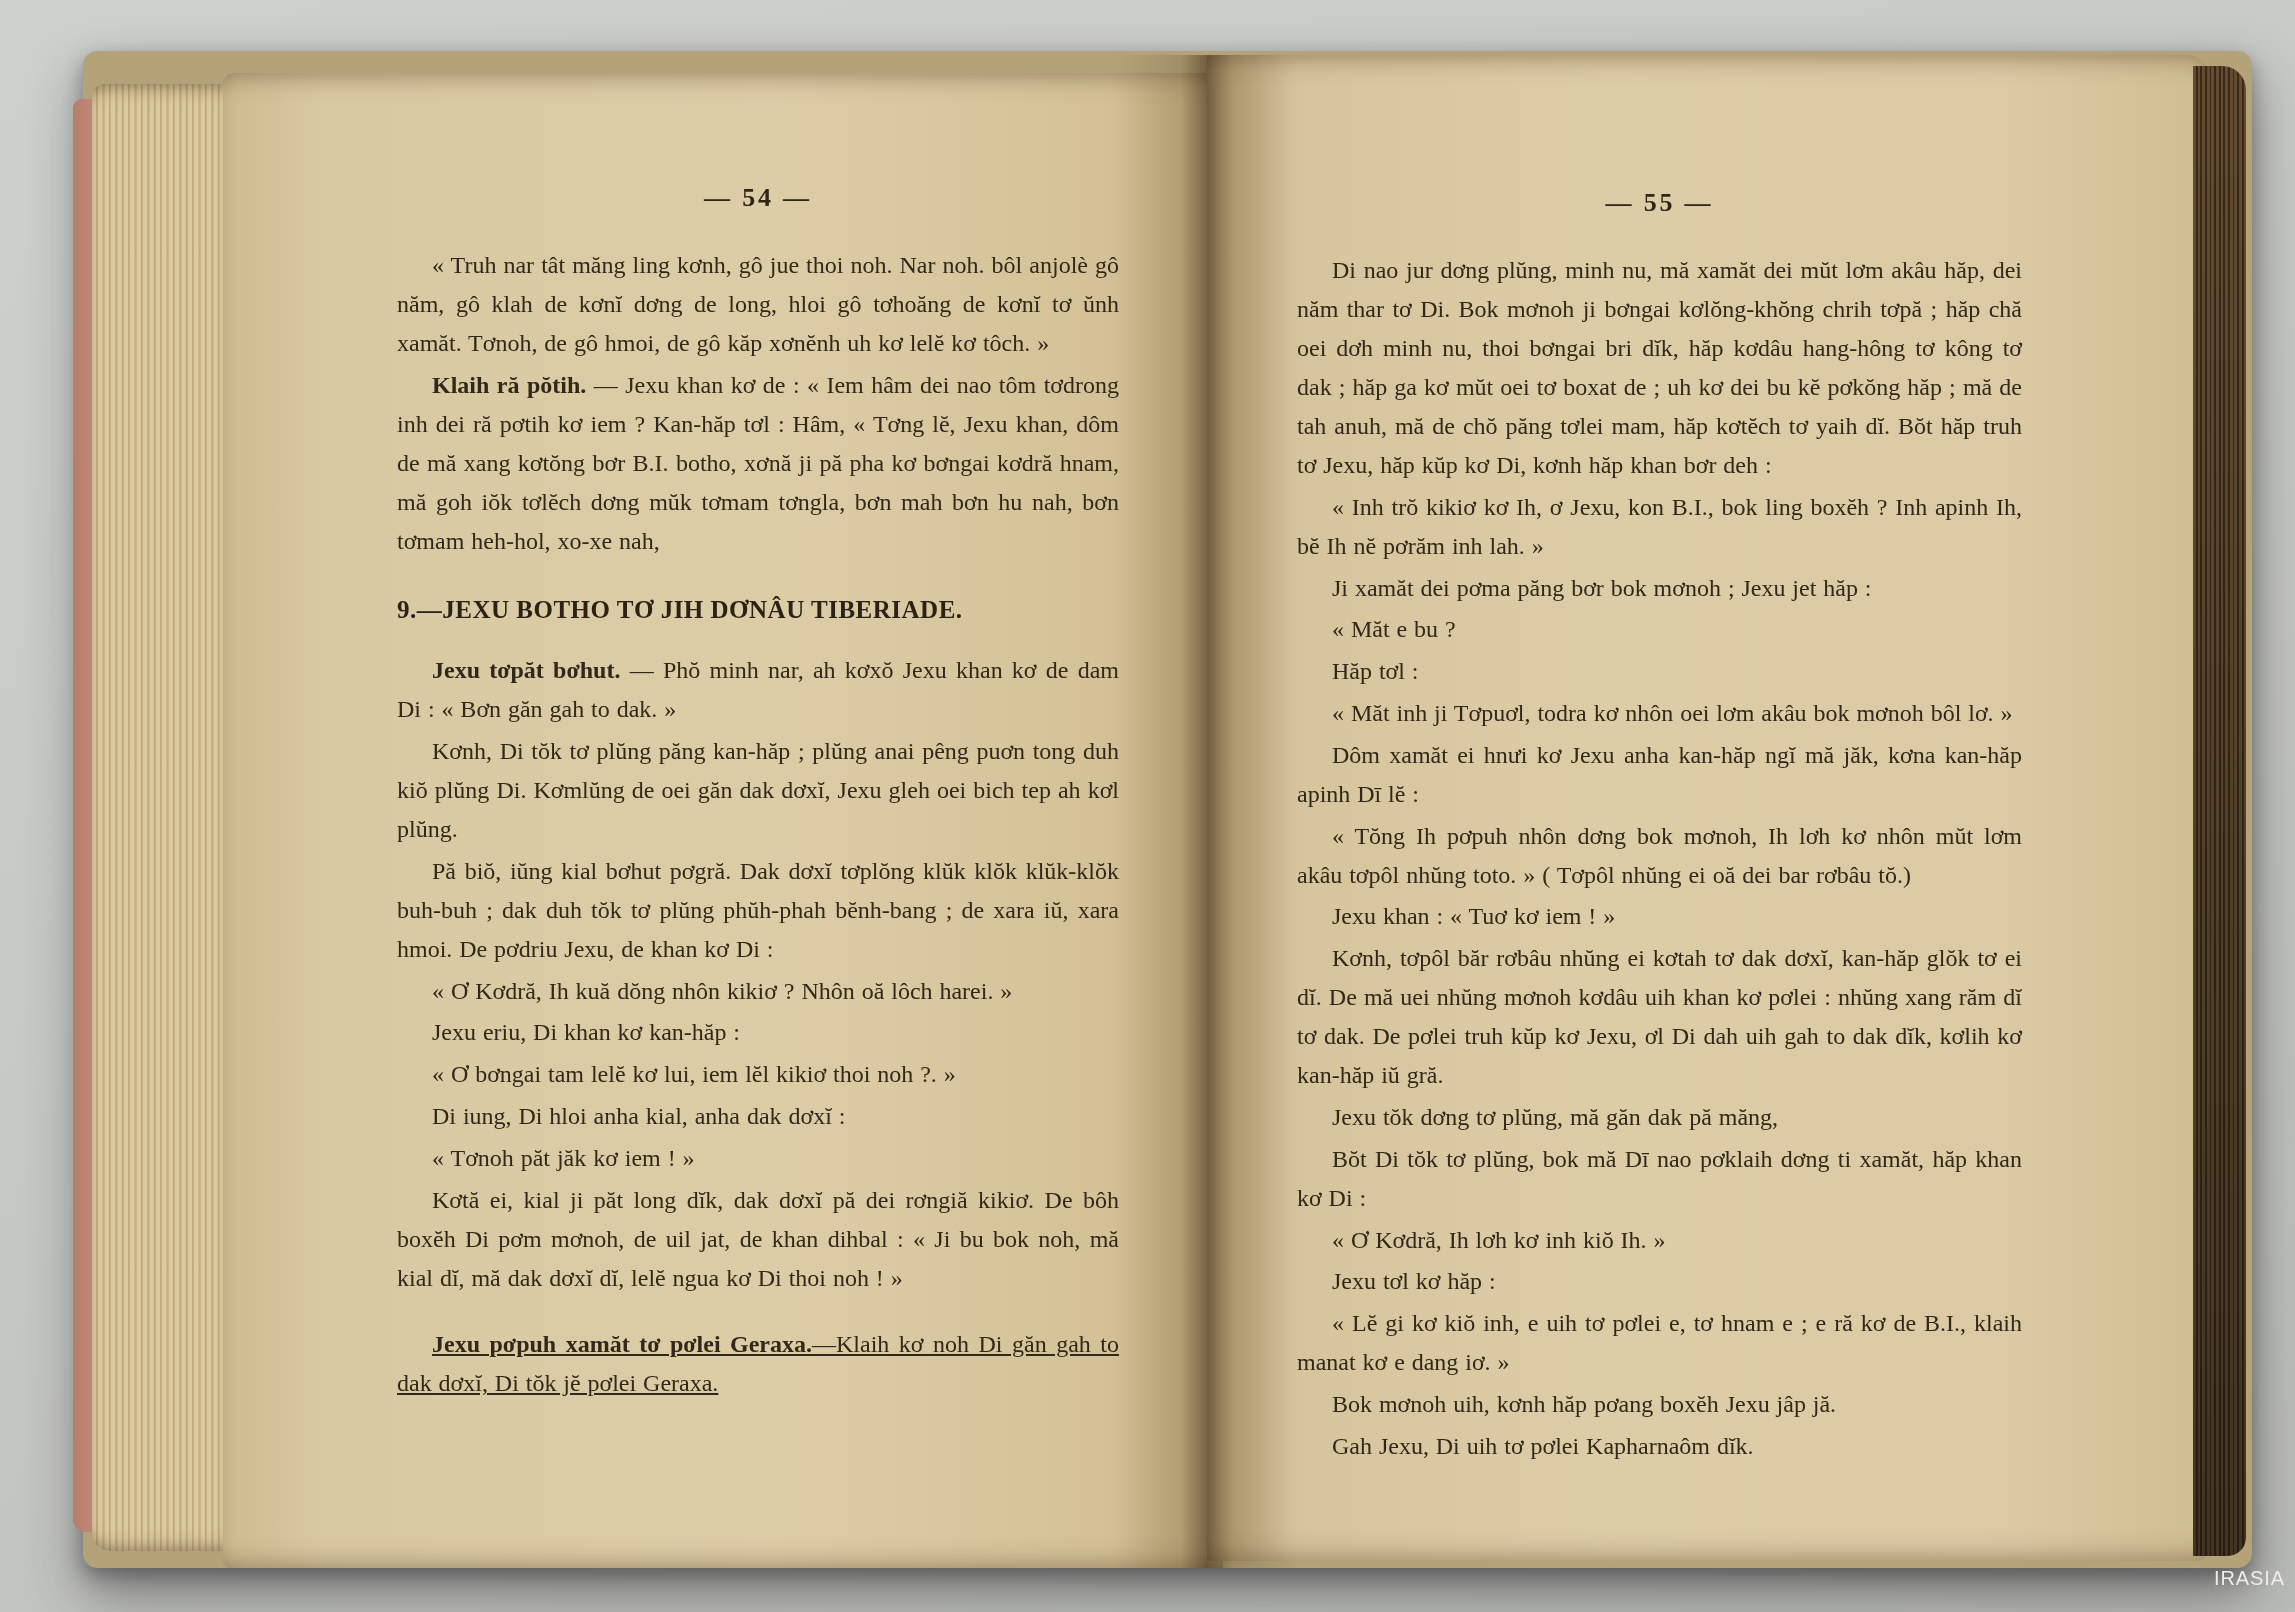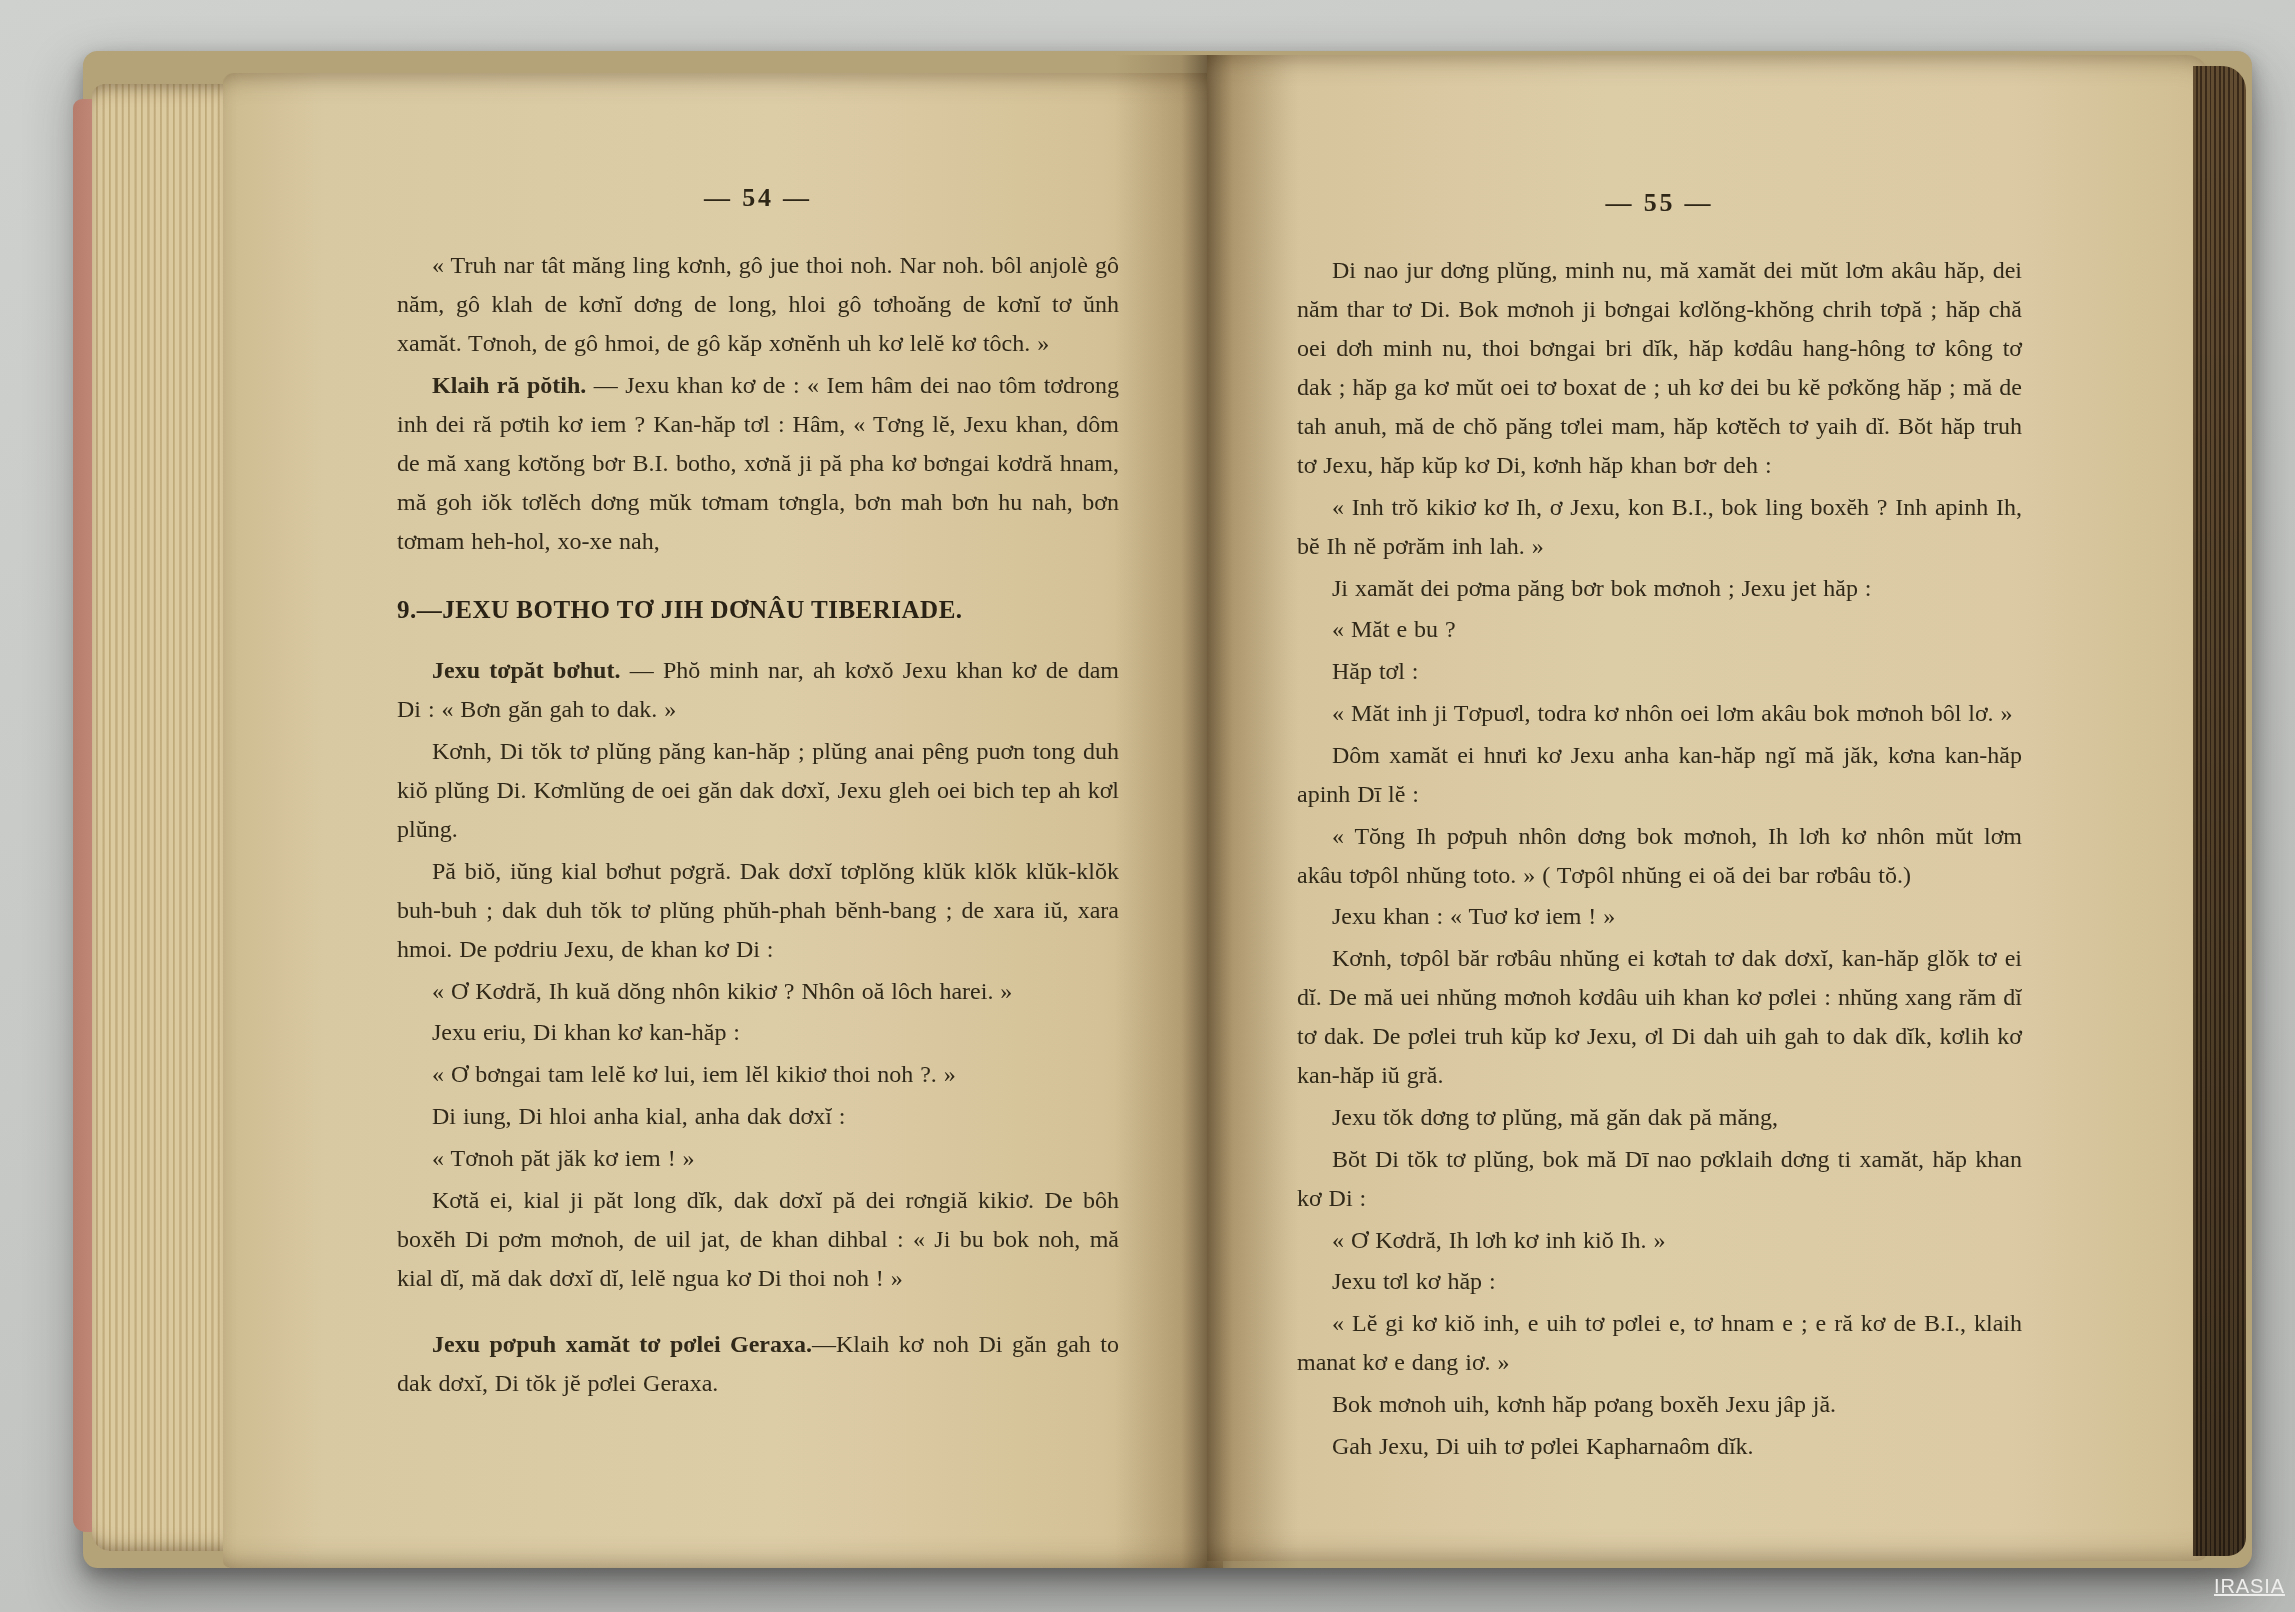--- a/index.html
+++ b/index.html
@@ -62,22 +62,22 @@
   .para{
     font-size:24px;line-height:39px;color:#302818;text-align:justify;
     text-indent:35px;margin:0 0 2.8px 0;word-spacing:0.9px;
   }
   .lead{font-weight:bold;}
   .section-heading{
     font-size:25px;font-weight:bold;text-align:left;color:#2a2315;
     margin:35px 0 27.5px 0;letter-spacing:0.5px;text-indent:0;
   }
   .watermark{
-    position:absolute;right:11px;bottom:15px;color:#ededeb;
-    font-family:"Liberation Sans", sans-serif;font-size:20px;letter-spacing:0.9px;text-decoration:underline;
+    position:absolute;right:11px;bottom:23px;color:#ededeb;
+    font-family:"Liberation Sans", sans-serif;font-size:20px;letter-spacing:0.9px;
   }
 </style>
 </head>
 <body>
 
 <div class="book-base"></div>
 <div class="cover-edge"></div>
 <div class="page-stack"></div>
 
 <div class="page page-left">
@@ -94,21 +94,21 @@
 
     <p class="para">Kơnh, Di tŏk tơ plŭng păng kan-hăp ; plŭng anai pêng puơn tong duh kiŏ plŭng Di. Kơmlŭng de oei găn dak dơxĭ, Jexu gleh oei bich tep ah kơl plŭng.</p>
     <p class="para">Pă biŏ, iŭng kial bơhut pơgră. Dak dơxĭ tơplŏng klŭk klŏk klŭk-klŏk buh-buh ; dak duh tŏk tơ plŭng phŭh-phah bĕnh-bang ; de xara iŭ, xara hmoi. De pơdriu Jexu, de khan kơ Di :</p>
     <p class="para">« Ơ Kơdră, Ih kuă dŏng nhôn kikiơ ? Nhôn oă lôch harei. »</p>
     <p class="para">Jexu eriu, Di khan kơ kan-hăp :</p>
     <p class="para">« Ơ bơngai tam lelĕ kơ lui, iem lĕl kikiơ thoi noh ?. »</p>
     <p class="para">Di iung, Di hloi anha kial, anha dak dơxĭ :</p>
     <p class="para">« Tơnoh păt jăk kơ iem ! »</p>
     <p class="para">Kơtă ei, kial ji păt long dĭk, dak dơxĭ pă dei rơngiă kikiơ. De bôh boxĕh Di pơm mơnoh, de uil jat, de khan dihbal : « Ji bu bok noh, mă kial dĭ, mă dak dơxĭ dĭ, lelĕ ngua kơ Di thoi noh ! »</p>
 
-    <p class="para" style="margin-top:27.5px;"><span class="lead">Jexu pơpuh xamăt tơ pơlei Geraxa.</span><span>—Klaih kơ noh Di găn gah to dak dơxĭ, Di tŏk jĕ pơlei Geraxa.</span></p>
+    <p class="para" style="margin-top:27.5px;text-decoration:underline;"><span class="lead">Jexu pơpuh xamăt tơ pơlei Geraxa.</span><span>—Klaih kơ noh Di găn gah to dak dơxĭ, Di tŏk jĕ pơlei Geraxa.</span></p>
   </div>
 </div>
 
 <div class="page page-right">
   <div class="content content-right">
     <div class="pagenum">— 55 —</div>
 
     <p class="para">Di nao jur dơng plŭng, minh nu,  mă xamăt dei mŭt lơm akâu hăp, dei năm thar tơ Di. Bok mơnoh ji bơngai kơlŏng-khŏng chrih tơpă ; hăp chă oei dơh minh nu, thoi bơngai bri dĭk, hăp kơdâu hang-hông tơ kông tơ dak ; hăp ga kơ mŭt oei tơ boxat de ; uh kơ dei bu kĕ pơkŏng hăp ; mă de tah anuh, mă de chŏ păng tơlei mam, hăp kơtĕch tơ yaih dĭ. Bŏt hăp truh tơ Jexu, hăp kŭp kơ Di, kơnh hăp khan bơr deh :</p>
     <p class="para">« Inh trŏ kikiơ kơ Ih, ơ Jexu, kon B.I., bok ling boxĕh ? Inh apinh Ih, bĕ Ih nĕ pơrăm inh lah. »</p>
     <p class="para">Ji xamăt dei pơma păng bơr bok mơnoh ; Jexu jet hăp :</p>

